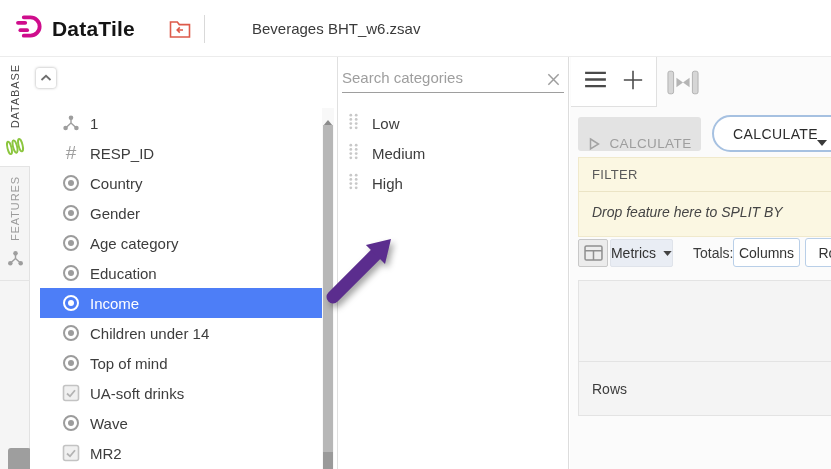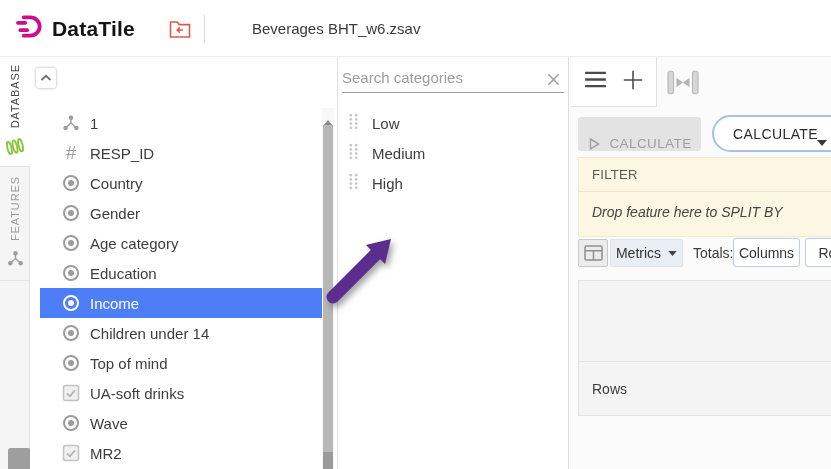--- a/index.html
+++ b/index.html
@@ -61,21 +61,21 @@
   .calc-btn { position:absolute; left:8px; top:60px; width:123px; height:34px; background:#e3e3e3; border-radius:3px; display:flex; align-items:flex-end; justify-content:center; gap:8px; cursor:default; }
   .calc-btn span { font-size:13.5px; color:#9e9e9e; letter-spacing:0.4px; }
   .crosstab { position:absolute; left:142px; top:58px; width:148px; height:37px; background:#fff; border:2px solid #a6c1e1; border-radius:19px; cursor:pointer; }
   .crosstab span { position:absolute; left:19px; top:9px; font-size:14px; color:#2b2b2b; letter-spacing:0.4px; }
   .crosstab .caret { position:absolute; left:103px; top:16px; }
   .filter-box { position:absolute; left:8px; top:100px; width:276px; height:80px; background:#fbf7e2; border:1px solid #f0e9cc; }
   .filter-title { position:absolute; left:13px; top:9px; font-size:13px; color:#5a5a5a; letter-spacing:0.3px; }
   .filter-div { position:absolute; left:0; top:33px; width:100%; height:1px; background:#ebe4c5; }
   .filter-hint { position:absolute; left:13px; top:46px; font-size:14px; font-style:italic; color:#454545; }
   .tbl-btn { position:absolute; left:8px; top:182px; width:30px; height:28px; background:#ececec; border:1px solid #c8c8c8; border-radius:2px; display:flex; align-items:center; justify-content:center; cursor:pointer; }
-  .metrics-btn { position:absolute; left:40px; top:182px; width:73px; height:28px; background:#e9edf4; border:1px solid #dfe3ea; border-radius:2px; display:flex; align-items:center; justify-content:center; gap:7px; cursor:pointer; }
+  .metrics-btn { position:absolute; left:40px; top:182px; width:63px; height:28px; background:#e9edf4; border:1px solid #dfe3ea; border-radius:2px; display:flex; align-items:center; justify-content:center; gap:7px; cursor:pointer; }
   .metrics-btn span { font-size:14px; color:#333; }
   .totals-label { position:absolute; left:123px; top:182px; height:28px; display:flex; align-items:center; font-size:14px; color:#3c3c3c; }
   .cols-btn { position:absolute; left:163px; top:181px; width:67px; height:29px; background:#fff; border:1px solid #b9cfe8; border-radius:3px; display:flex; align-items:center; justify-content:center; font-size:14px; color:#333; cursor:pointer; }
   .rows-btn { position:absolute; left:235px; top:181px; width:62px; height:29px; background:#fff; border:1px solid #b9cfe8; border-radius:3px; display:flex; align-items:center; justify-content:center; font-size:14px; color:#333; cursor:pointer; }
   .grid-head { position:absolute; left:8px; top:223px; width:268px; height:82px; background:#f4f4f4; border:1px solid #e3e3e3; }
   .grid-rows { position:absolute; left:8px; top:304px; width:268px; height:55px; background:#f4f4f4; border:1px solid #e3e3e3; display:flex; align-items:center; padding-left:13px; font-size:14px; color:#3c3c3c; }
 
   
   .arrow-svg { position:absolute; left:320px; top:225px; pointer-events:none; z-index:10; }
   .arrow-svg g { filter:drop-shadow(3px 4px 3px rgba(0,0,0,0.35)); }

